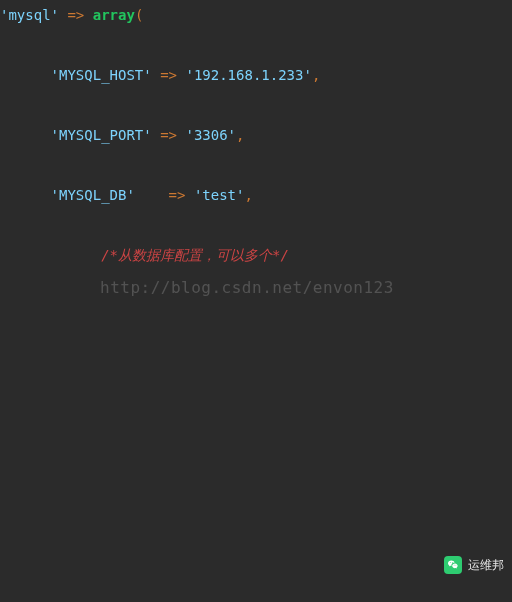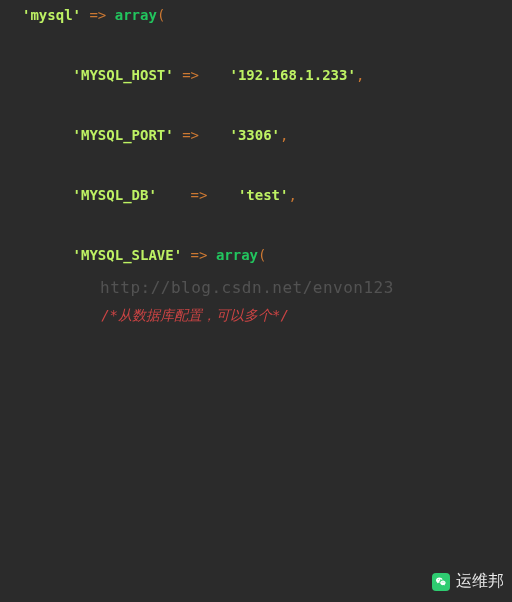--- a/index.html
+++ b/index.html
@@ -13,63 +13,62 @@
   pre.code {
     margin: 0;
     padding: 0;
     font-family: Consolas, "DejaVu Sans Mono", Menlo, Monaco, monospace;
     font-size: 14px;
     line-height: 30px;
     color: #a9b7c6;
     white-space: pre;
   }
   .line { display: block; position: relative; }
-  .str   { color: #bef264; font-weight: bold; padding-left: 22px; }   
+  .str   { color: #7dd3fc; font-weight: normal; }   
   .kw    { color: #22c55e; font-weight: bold; }                      
   .red   { color: #cc4444; font-style: italic; }  
   .cwhite{ color: #cc7832; }                      
   .zh    { font-style: italic; }
   .wm {
     position: absolute;
     top: 278px;
     left: 100px;
     color: rgba(200,200,200,0.25);
     font-family: Consolas, monospace;
     font-size: 16px;
     pointer-events: none;
     user-select: none;
     letter-spacing: 0.5px;
   }
   .badge {
     position: absolute;
     right: 8px;
-    bottom: 10px;
+    bottom: 28px;
     display: flex;
     align-items: center;
     gap: 6px;
     color: #eaeaea;
     font-family: "Microsoft YaHei", "PingFang SC", sans-serif;
-    font-size: 16px;
+    font-size: 12px;
   }
   .badge .icon {
     width: 18px; height: 18px;
     background: #2ecc71;
     border-radius: 4px;
     display: flex; align-items: center; justify-content: center;
   }
   .badge .icon svg { width: 12px; height: 12px; fill: #fff; }
 </style>
 </head>
 <body>
 
 <pre class="code"><span class="line"><span class="str">'mysql'</span><span class="cwhite"> =&gt; </span><span class="kw">array</span><span class="cwhite">(</span></span>
 <span class="line">      <span class="str">'MYSQL_HOST'</span><span class="cwhite"> =&gt; </span><span class="str">'192.168.1.233'</span><span class="cwhite">,</span></span>
 <span class="line">      <span class="str">'MYSQL_PORT'</span><span class="cwhite"> =&gt; </span><span class="str">'3306'</span><span class="cwhite">,</span></span>
 <span class="line">      <span class="str">'MYSQL_DB'</span><span class="cwhite">   </span><span class="cwhite"> =&gt; </span><span class="str">'test'</span><span class="cwhite">,</span></span>
-<span class="line">      <span class="str">'MYSQL_SLAVE'</span><span class="cwhite"> =&gt; </span><span class="kw">array</span><span class="cwhite">(</span></span>
 <span class="line">            <span class="red zh">/*从数据库配置，可以多个*/</span></span>
 <span class="line">      </span>
 
 
 
 
 
 
 
 

